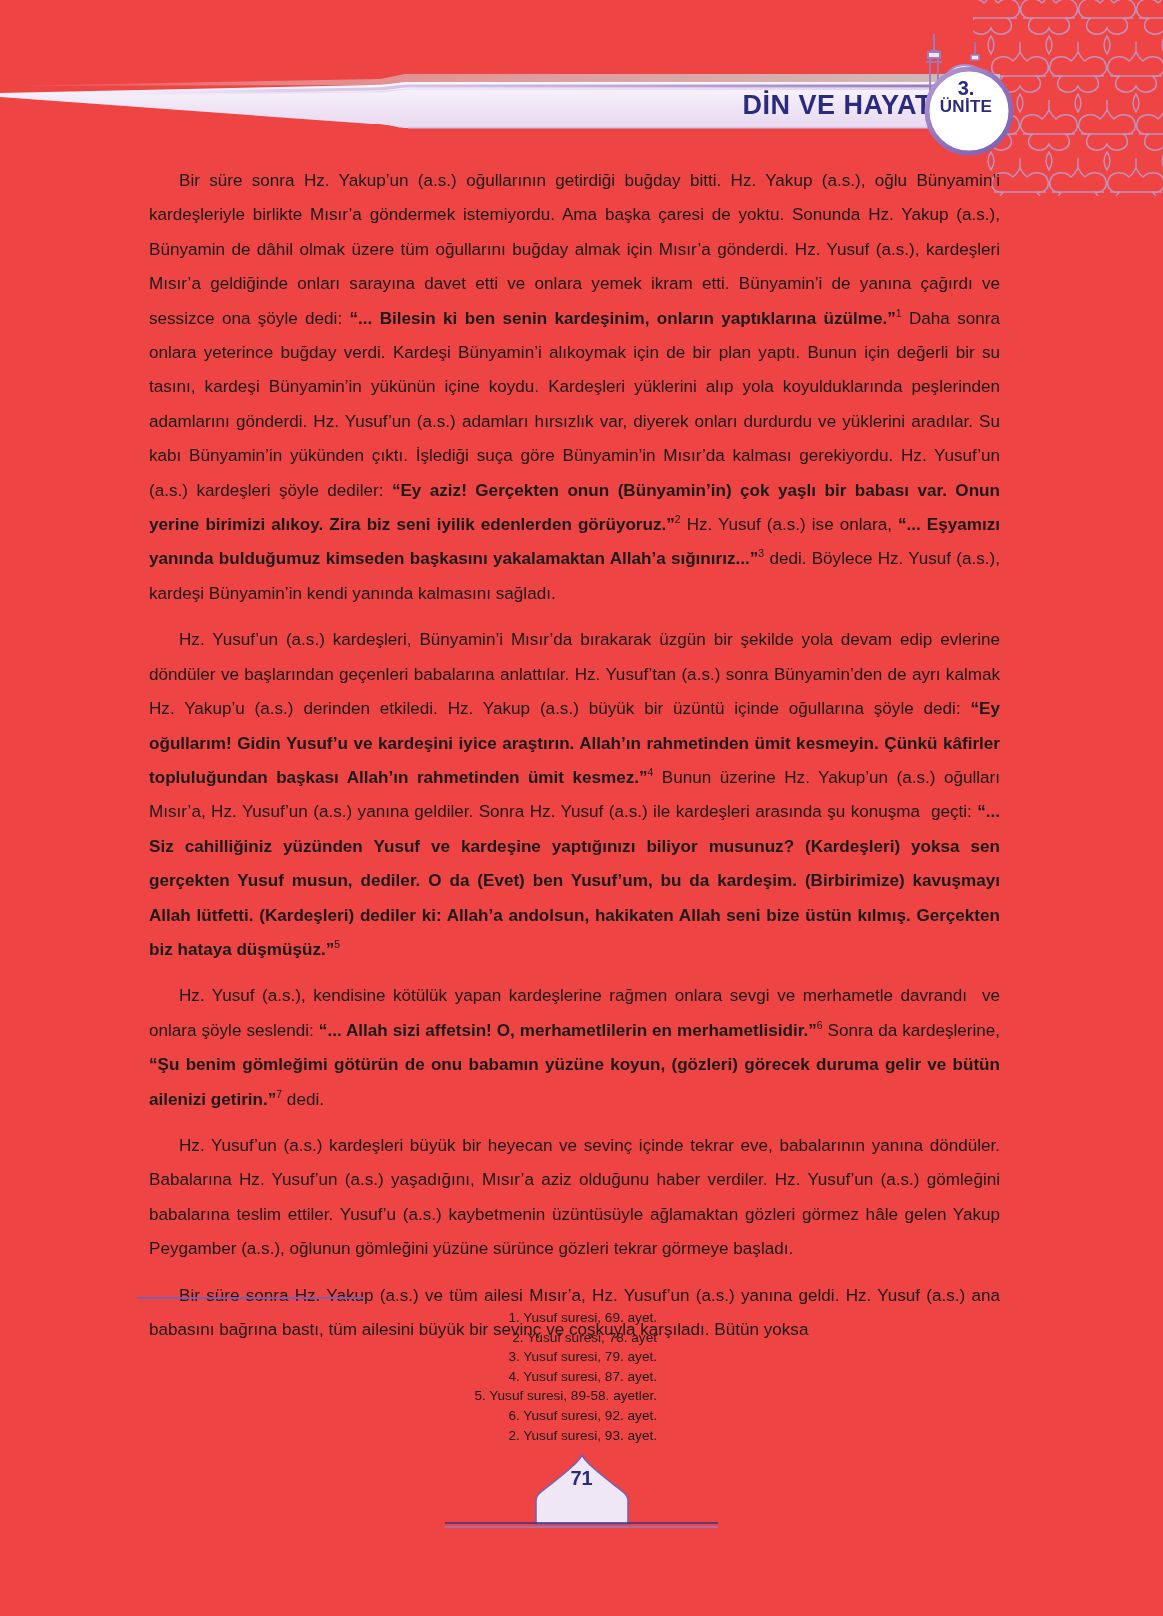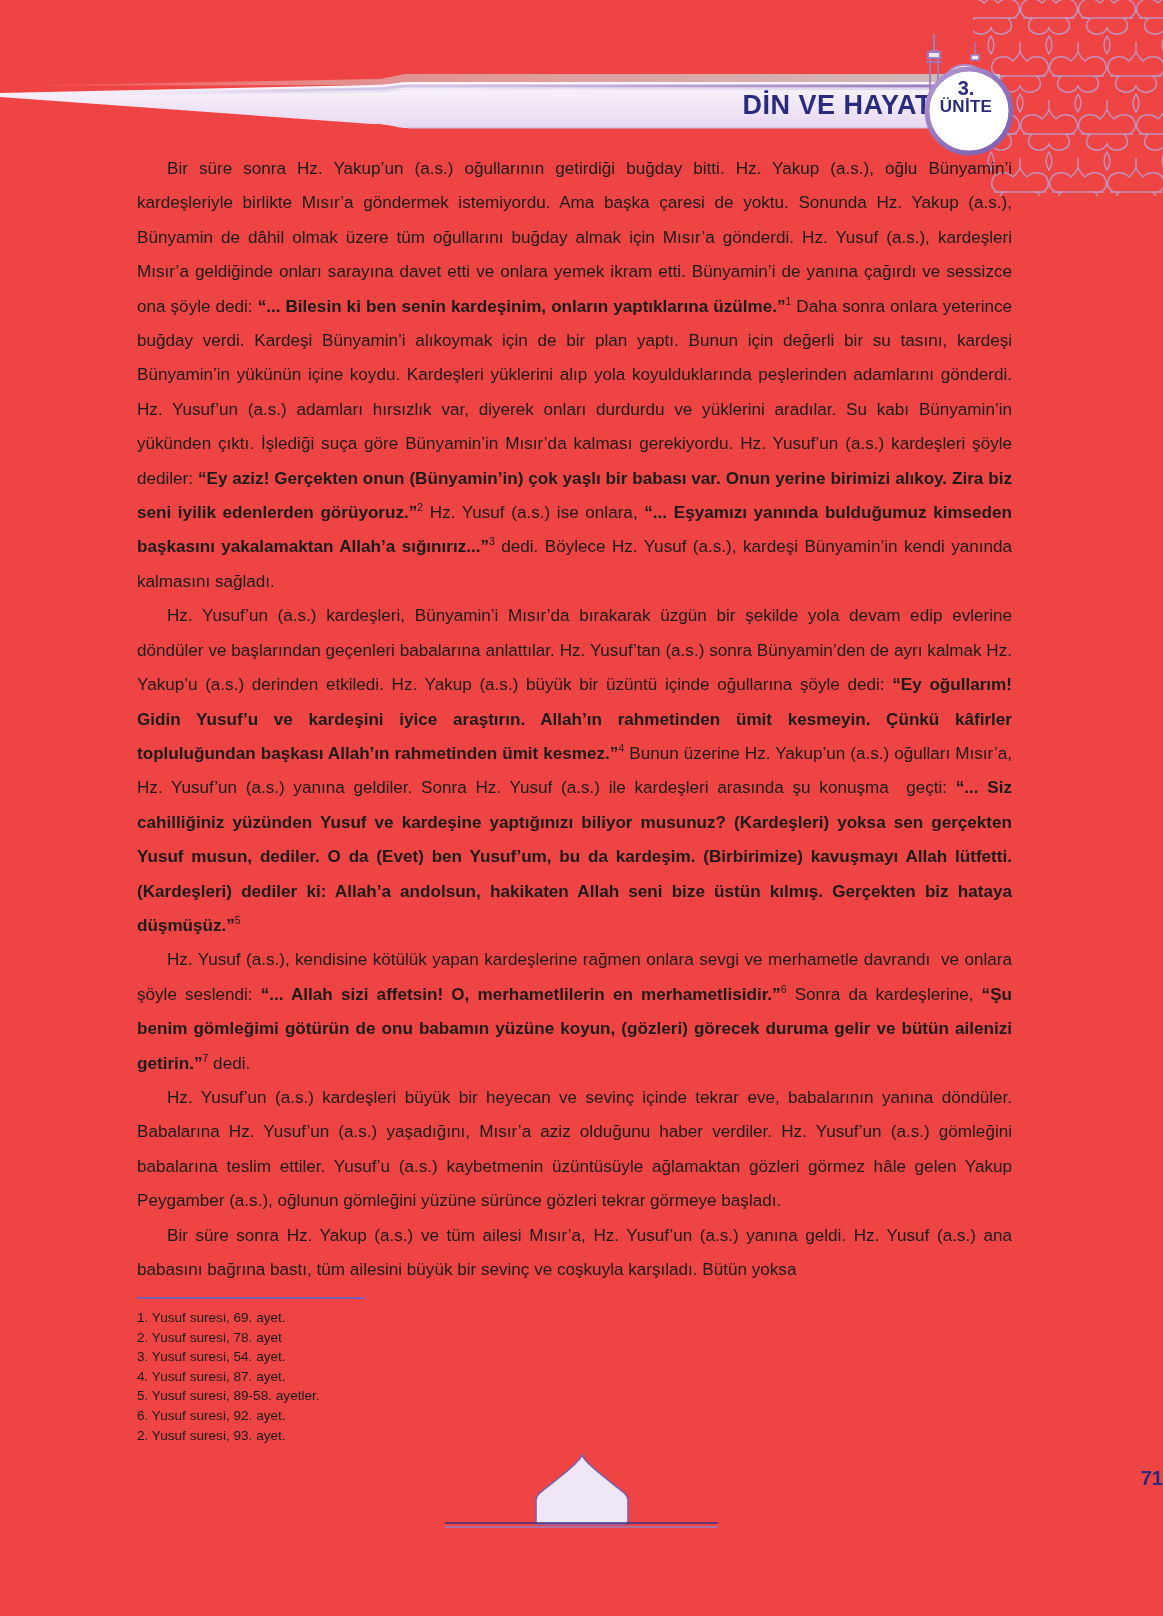--- a/index.html
+++ b/index.html
@@ -71,35 +71,36 @@
     left:137px; top:152px;
     width:875px;
   }
   p.body {
     font-size:17.1px;
     line-height:34.4px;
     text-align:justify;
     text-justify:inter-word;
     color:#1b1b1b;
     text-indent:30px;
-    margin:0;
+    margin:12px;
     hyphens:none;
   }
   p.body b { font-weight:bold; }
   sup {
     font-size:10.5px;
     vertical-align:super;
     line-height:0;
   }
 
   
   .footnotes {
     position:absolute;
     left:137px; top:1297px;
     width:520px;
+    text-align:right;
   }
   .footnote-rule {
     width:228px; height:0;
     border-top:2px solid #7b5fb0;
     margin-bottom:9px;
   }
   .footnote {
     font-size:13.6px;
     line-height:19.6px;
     color:#1b1b1b;
@@ -109,21 +110,21 @@
   
   .footer {
     position:absolute;
     left:0; top:1452px;
     width:1163px; height:80px;
   }
   .page-number {
     position:absolute;
     left:0; top:1467px;
     width:1163px;
-    text-align:right;
+    text-align:center;
     font-size:20px;
     font-weight:bold;
     color:#2b2b7d;
     z-index:4;
   }
 </style>
 </head>
 <body>
 
 <div class="page">
@@ -245,21 +246,21 @@
     <p class="body">Hz. Yusuf’un (a.s.) kardeşleri, Bünyamin’i Mısır’da bırakarak üzgün bir şekilde yola devam edip evlerine döndüler ve başlarından geçenleri babalarına anlattılar. Hz. Yusuf’tan (a.s.) sonra Bünyamin’den de ayrı kalmak Hz. Yakup’u (a.s.) derinden etkiledi. Hz. Yakup (a.s.) büyük bir üzüntü içinde oğullarına şöyle dedi: <b>“Ey oğullarım! Gidin Yusuf’u ve kardeşini iyice araştırın. Allah’ın rahmetinden ümit kesmeyin. Çünkü kâfirler topluluğundan başkası Allah’ın rahmetinden ümit kesmez.”</b><sup>4</sup> Bunun üzerine Hz. Yakup’un (a.s.) oğulları Mısır’a, Hz. Yusuf’un (a.s.) yanına geldiler. Sonra Hz. Yusuf (a.s.) ile kardeşleri arasında şu konuşma&nbsp; geçti: <b>“... Siz cahilliğiniz yüzünden Yusuf ve kardeşine yaptığınızı biliyor musunuz? (Kardeşleri) yoksa sen gerçekten Yusuf musun, dediler. O da (Evet) ben Yusuf’um, bu da kardeşim. (Birbirimize) kavuşmayı Allah lütfetti. (Kardeşleri) dediler ki: Allah’a andolsun, hakikaten Allah seni bize üstün kılmış. Gerçekten biz hataya düşmüşüz.”</b><sup>5</sup></p>
     <p class="body">Hz. Yusuf (a.s.), kendisine kötülük yapan kardeşlerine rağmen onlara sevgi ve merhametle davrandı&nbsp; ve onlara şöyle seslendi: <b>“... Allah sizi affetsin! O, merhametlilerin en merhametlisidir.”</b><sup>6</sup> Sonra da kardeşlerine, <b>“Şu benim gömleğimi götürün de onu babamın yüzüne koyun, (gözleri) görecek duruma gelir ve bütün ailenizi getirin.”</b><sup>7</sup> dedi.</p>
     <p class="body">Hz. Yusuf’un (a.s.) kardeşleri büyük bir heyecan ve sevinç içinde tekrar eve, babalarının yanına döndüler. Babalarına Hz. Yusuf’un (a.s.) yaşadığını, Mısır’a aziz olduğunu haber verdiler. Hz. Yusuf’un (a.s.) gömleğini babalarına teslim ettiler. Yusuf’u (a.s.) kaybetmenin üzüntüsüyle ağlamaktan gözleri görmez hâle gelen Yakup Peygamber (a.s.), oğlunun gömleğini yüzüne sürünce gözleri tekrar görmeye başladı.</p>
     <p class="body">Bir süre sonra Hz. Yakup (a.s.) ve tüm ailesi Mısır’a, Hz. Yusuf’un (a.s.) yanına geldi. Hz. Yusuf (a.s.) ana babasını bağrına bastı, tüm ailesini büyük bir sevinç ve coşkuyla karşıladı. Bütün yoksa</p>
   </div>
 
   <div class="footnotes">
     <div class="footnote-rule"></div>
     <div class="footnote">1. Yusuf suresi, 69. ayet.</div>
     <div class="footnote">2. Yusuf suresi, 78. ayet</div>
-    <div class="footnote">3. Yusuf suresi, 54. ayet.</div>
+    <div class="footnote">3. Yusuf suresi, 79. ayet.</div>
     <div class="footnote">4. Yusuf suresi, 87. ayet.</div>
     <div class="footnote">5. Yusuf suresi, 89-58. ayetler.</div>
     <div class="footnote">6. Yusuf suresi, 92. ayet.</div>
     <div class="footnote">2. Yusuf suresi, 93. ayet.</div>
   </div>
 
   <svg class="footer" viewBox="0 0 1163 80" xmlns="http://www.w3.org/2000/svg">
 
     <path d="M536,72 L536,48 C536,40 549,36 575,12 C581,5 582,5 582,2
              C582,5 583,5 589,12 C615,36 628,40 628,48 L628,72 Z" fill="#efe7f6" stroke="#7b5fb0" stroke-width="1.6"></path>

